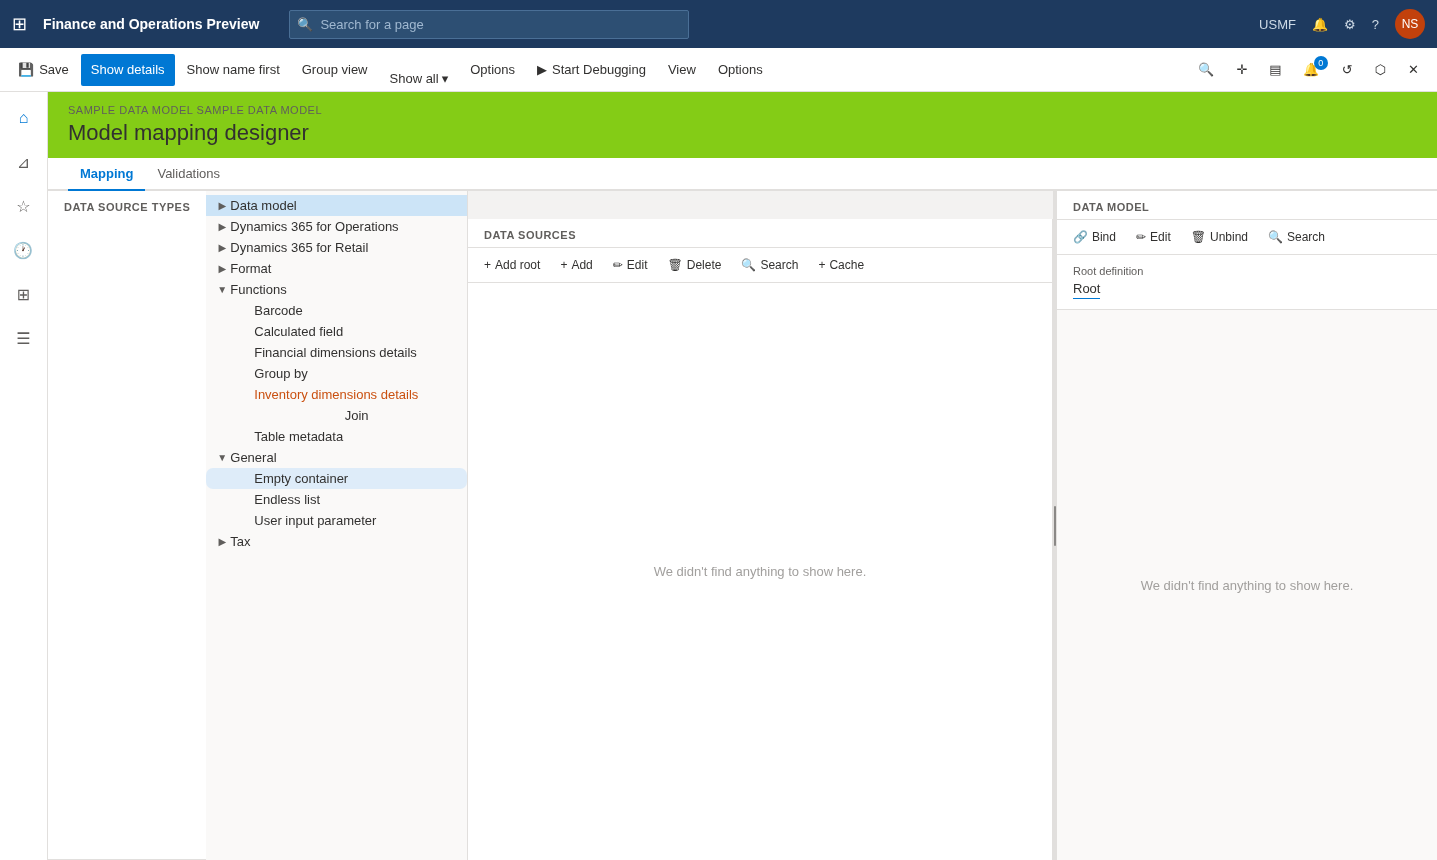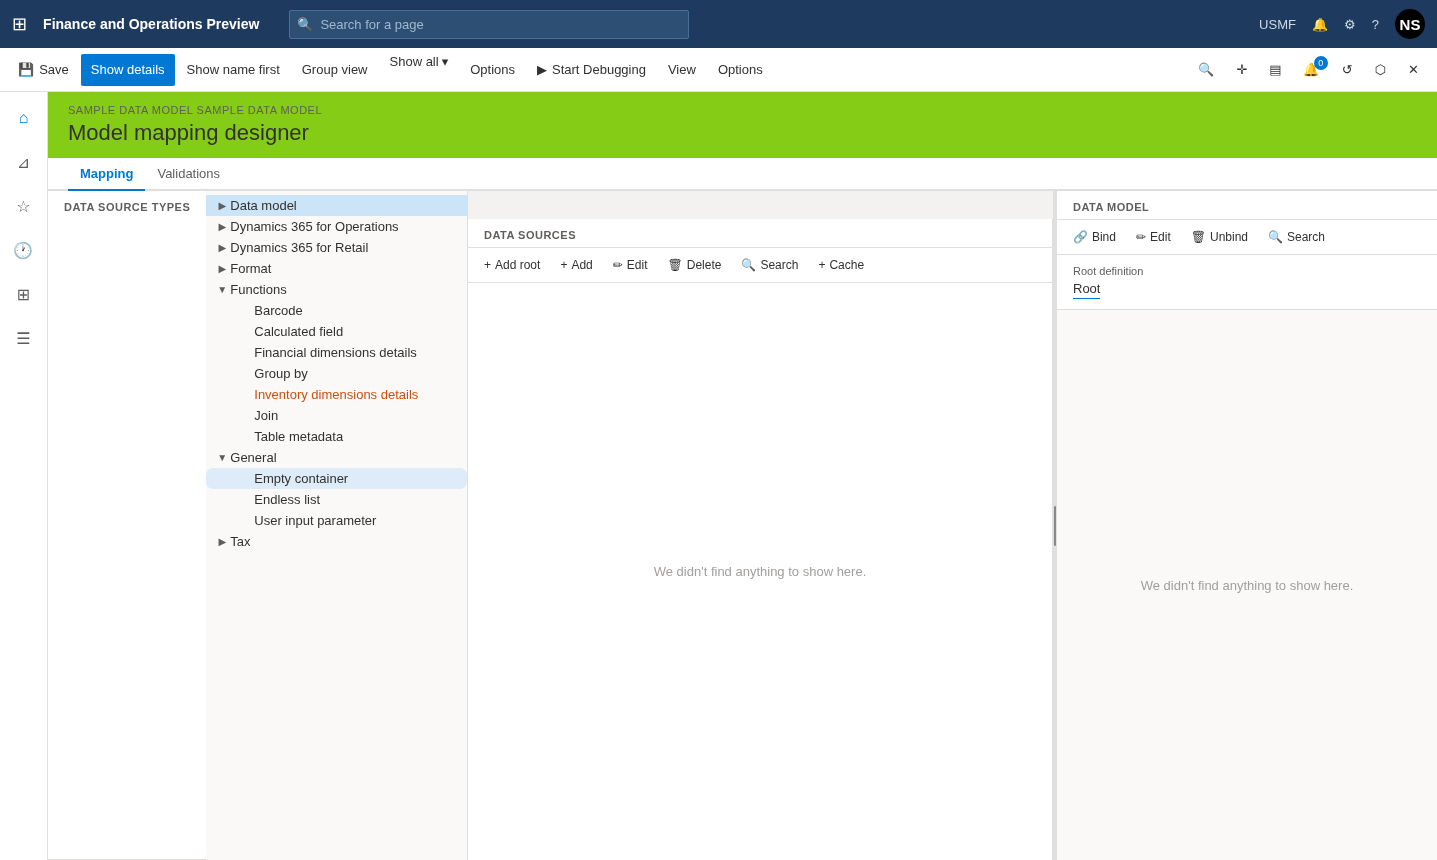--- a/index.html
+++ b/index.html
@@ -19,23 +19,23 @@
     .top-nav-title { font-size: 14px; font-weight: 600; color: white; margin-right: 20px; flex-shrink: 0; }
     .search-wrap { position: relative; flex: 1; max-width: 400px; }
     .search-wrap input { width: 100%; background: #2d4f73; border: 1px solid #4a6f96; border-radius: 2px; color: white; padding: 6px 10px 6px 30px; font-size: 13px; outline: none; }
     .search-wrap input::placeholder { color: #a0b8d0; }
     .search-wrap .search-icon-top { position: absolute; left: 8px; top: 50%; transform: translateY(-50%); color: #a0b8d0; font-size: 13px; }
     .top-nav-spacer { flex: 1; }
     .top-nav-right { display: flex; align-items: center; gap: 16px; }
     .top-nav-right span { color: #cdd9e5; font-size: 13px; cursor: pointer; }
     .top-nav-avatar {
       width: 30px; height: 30px; border-radius: 50%;
-      background: #000000; color: white;
+      background: #c2410c; color: white;
       display: flex; align-items: center; justify-content: center;
-      font-size: 15px; font-weight: 700; cursor: pointer;
+      font-size: 12px; font-weight: 400; cursor: pointer;
     }
 
     
     .toolbar {
       background: white;
       height: 44px;
       display: flex;
       align-items: center;
       padding: 0 8px;
       border-bottom: 1px solid #e1dfdd;
@@ -53,21 +53,21 @@
       font-size: 13px;
       color: #323130;
       border-radius: 2px;
       white-space: nowrap;
     }
     .toolbar-btn.primary {
       background: #0078d4;
       color: white;
     }
     .toolbar-btn .icon { font-size: 13px; }
-    .toolbar-btn-dropdown { display: flex; align-items: flex-start; gap: 3px; }
+    .toolbar-btn-dropdown { display: flex; align-items: flex-end; gap: 3px; }
 
     
     .layout { display: flex; height: calc(860px - 92px); }
     .left-sidebar {
       width: 48px;
       background: #fff;
       border-right: 1px solid #e1dfdd;
       display: flex;
       flex-direction: column;
       align-items: center;
@@ -382,21 +382,21 @@
           <div class="tree-item" style="padding-left: 32px;">
             <span class="tree-chevron"></span>
             <span class="tree-label">Group by</span>
           </div>
 
           <div class="tree-item" style="padding-left: 32px;">
             <span class="tree-chevron"></span>
             <span class="tree-label orange">Inventory dimensions details</span>
           </div>
 
-          <div class="tree-item" style="padding-left: 32px;">
+          <div class="tree-item" style="padding-left: 32px; text-align: center;">
             <span class="tree-chevron"></span>
             <span class="tree-label">Join</span>
           </div>
 
           <div class="tree-item" style="padding-left: 32px;">
             <span class="tree-chevron"></span>
             <span class="tree-label">Table metadata</span>
           </div>
 
           <div class="tree-item">

